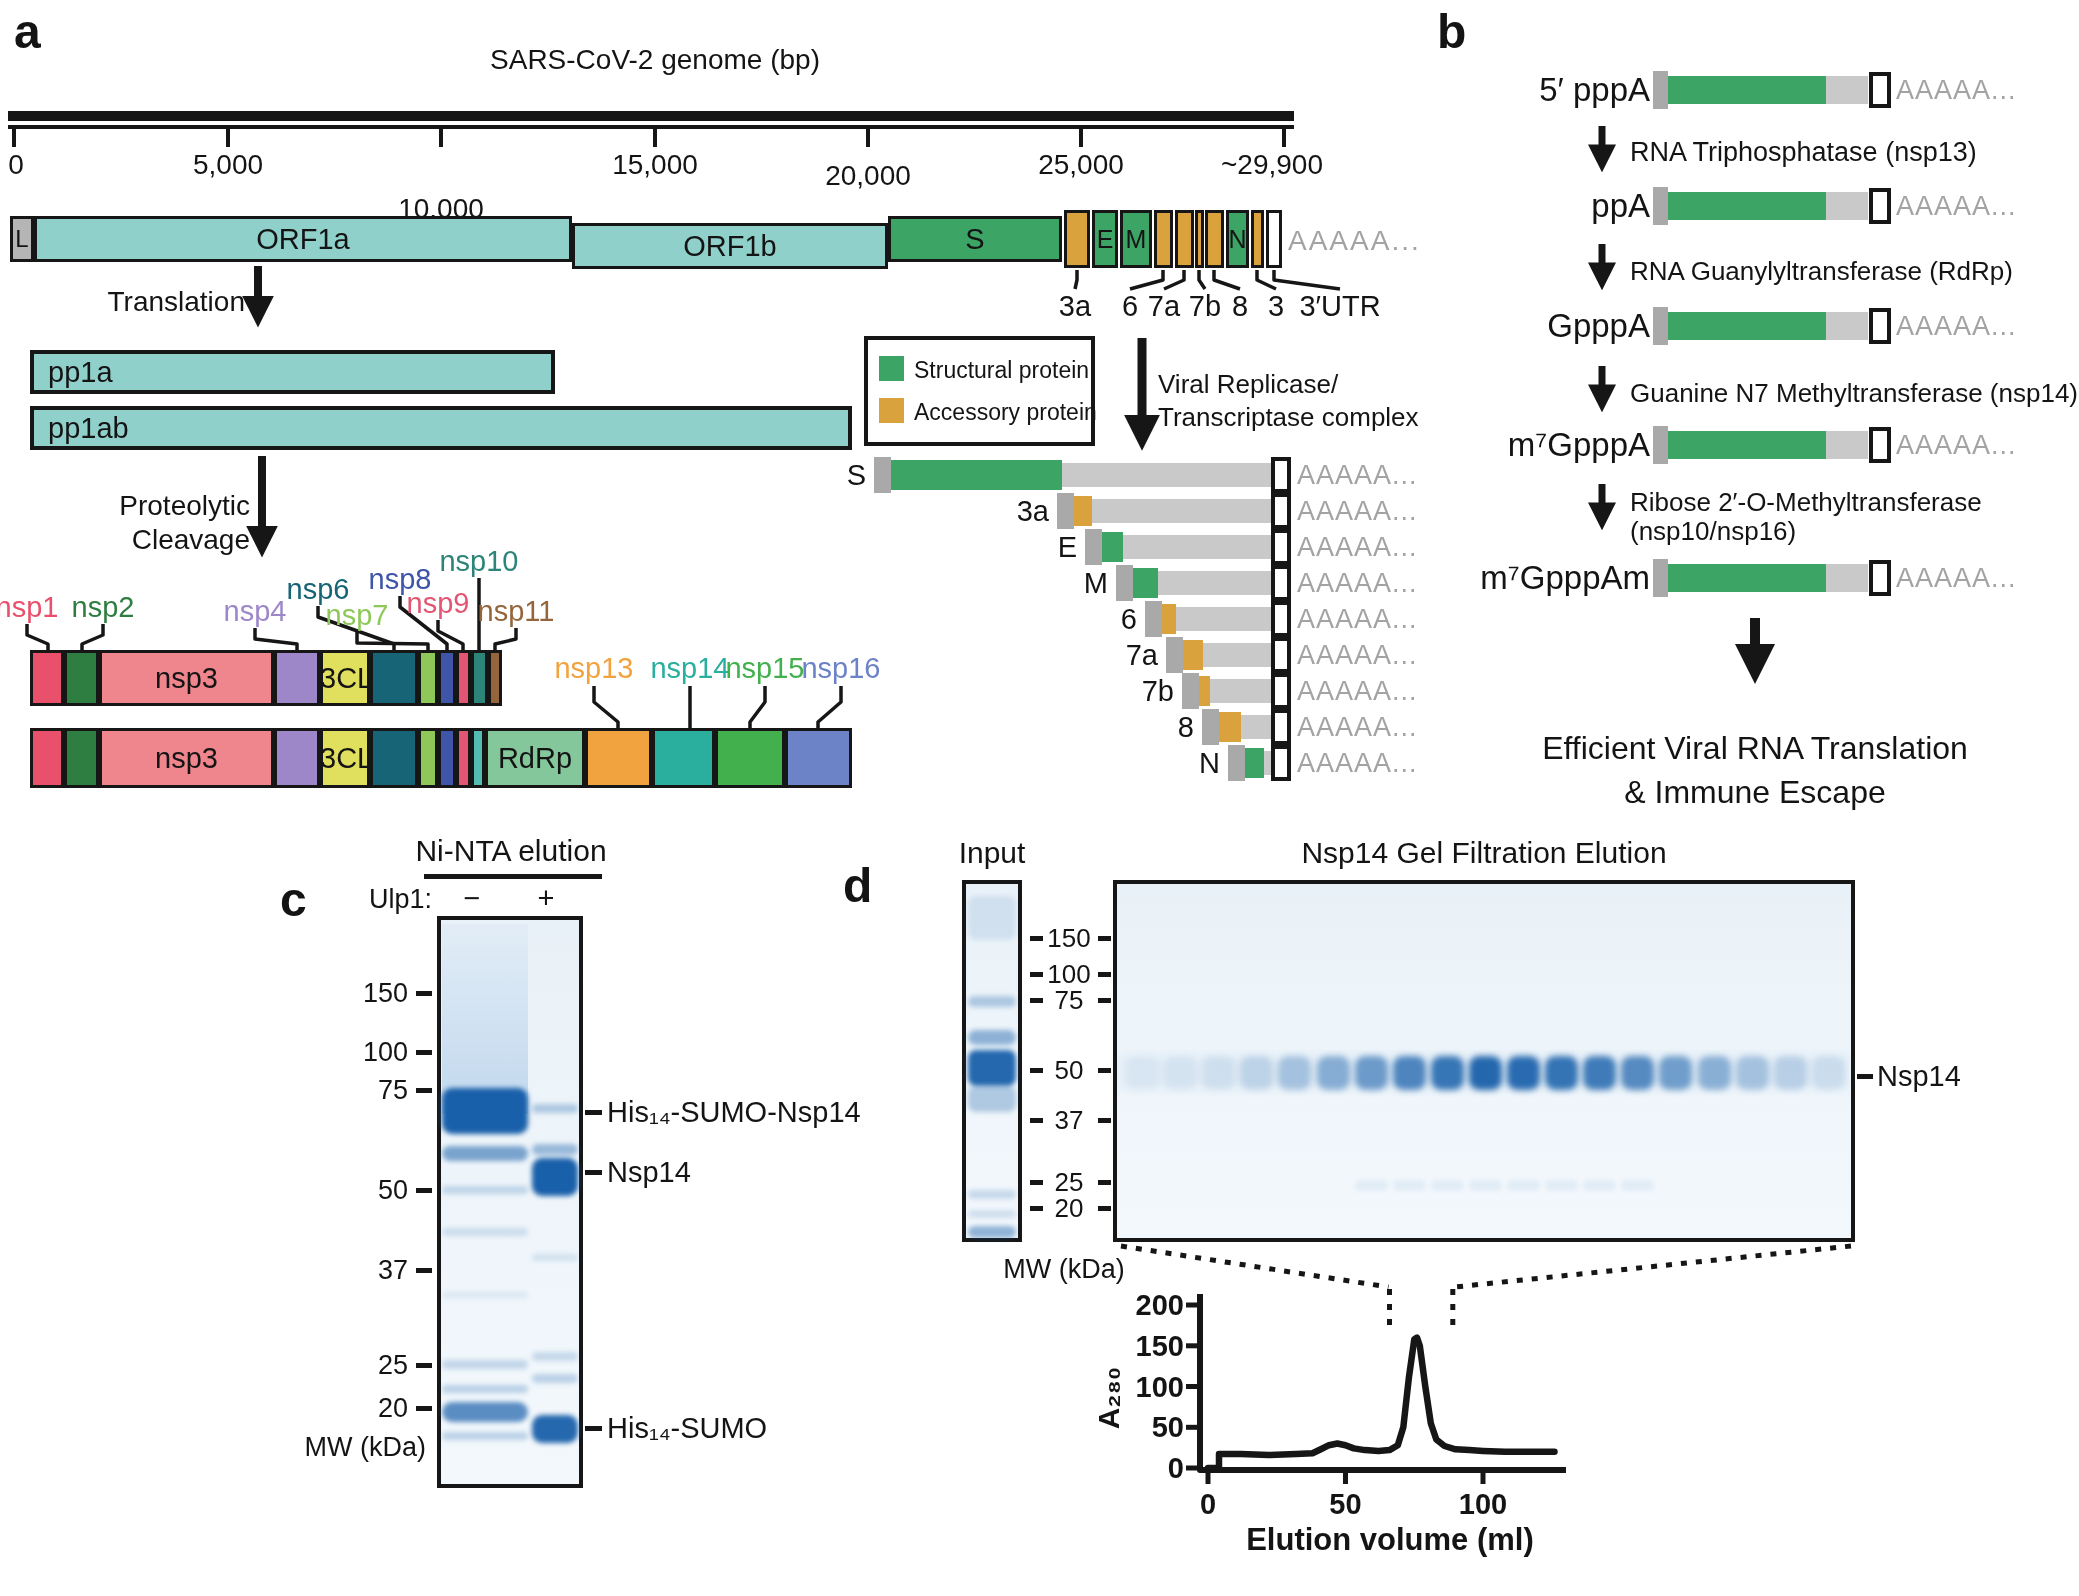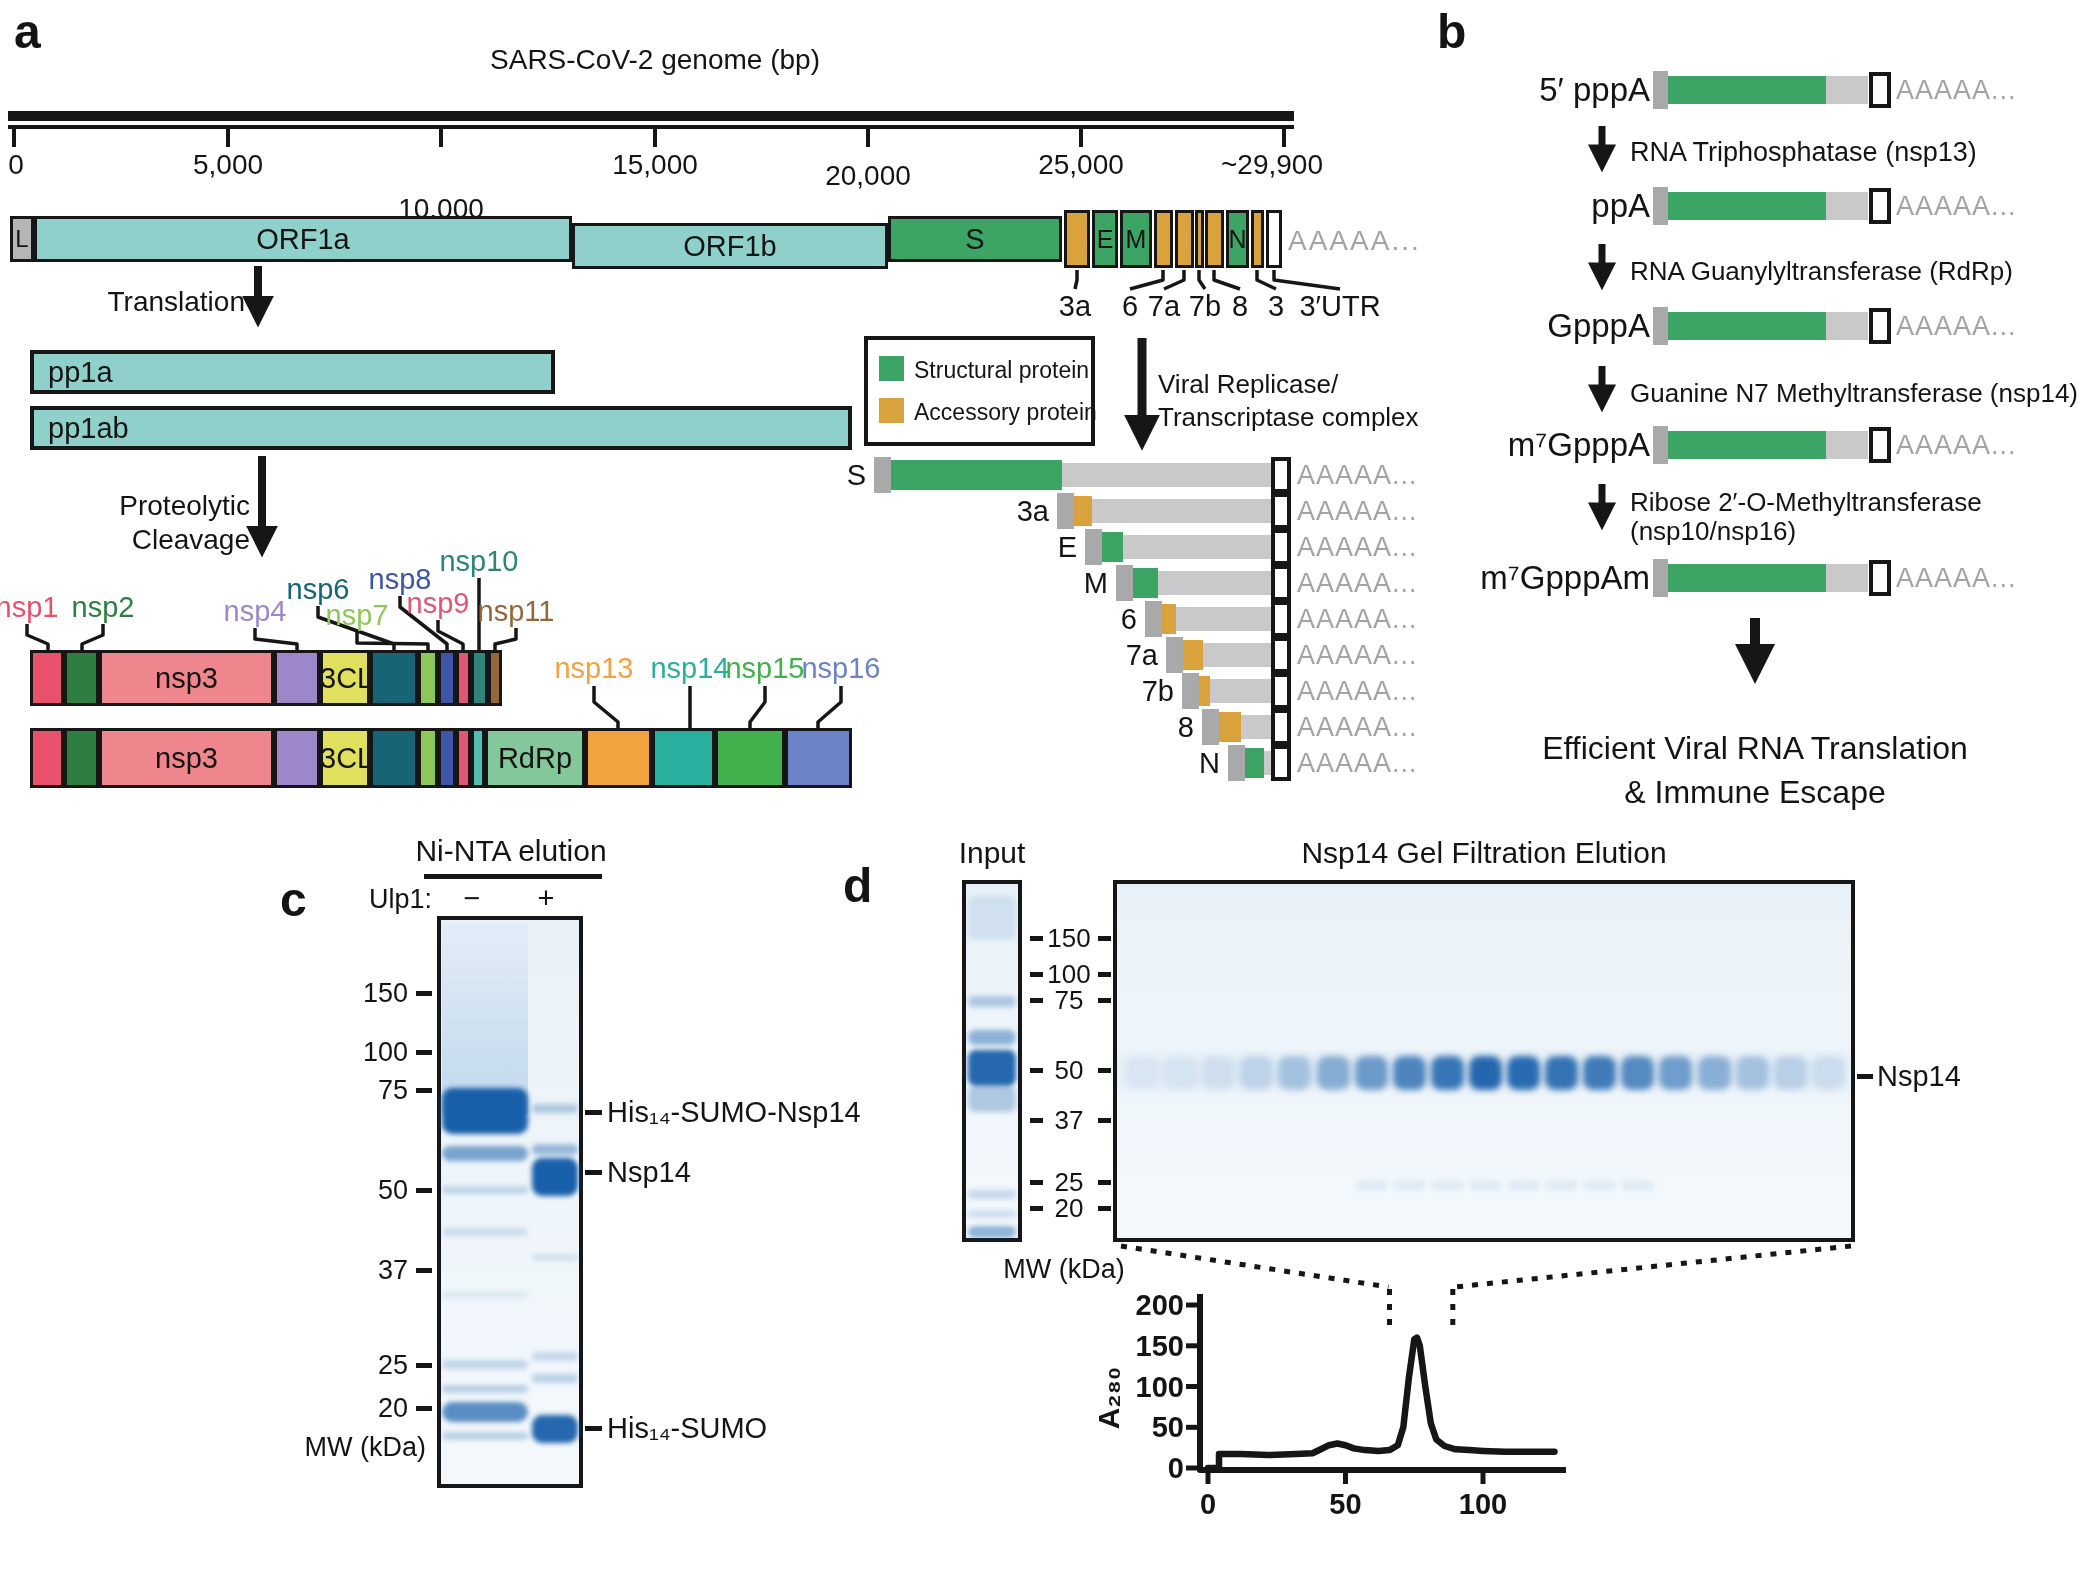--- a/index.html
+++ b/index.html
@@ -92,20 +92,21 @@
   <div class="abs tr" style="left:292px;top:884px;width:140px;font-size:27px">Ulp1:</div>
   <div class="abs tc" style="left:452px;top:882px;width:40px;font-size:29px">−</div>
   <div class="abs tc" style="left:526px;top:882px;width:40px;font-size:29px">+</div>
   <div class="abs tr" style="left:270px;top:1432px;width:156px;font-size:27px">MW (kDa)</div>
 
   <div class="abs tc" style="left:932px;top:836px;width:120px;font-size:30px">Input</div>
   <div class="abs tc" style="left:1184px;top:836px;width:600px;font-size:30px">Nsp14 Gel Filtration Elution</div>
   <div class="abs tc" style="left:984px;top:1254px;width:160px;font-size:27px">MW (kDa)</div>
 
   <div class="abs tc b" style="left:1040px;top:1380px;width:140px;height:36px;font-size:30px;transform:rotate(-90deg)">A₂₈₀</div>
+  <div class="abs tc b" style="left:1190px;top:1522px;width:400px;font-size:31px">Elution volume (ml)</div>
 <div class="abs" style="left: 8px; top: 111px; width: 1286px; height: 10px; background: rgb(22, 22, 22);"></div>
     <div class="abs" style="left: 8px; top: 125px; width: 1286px; height: 4px; background: rgb(22, 22, 22);"></div>
     <div class="abs" style="left: 12px; top: 129px; width: 4px; height: 18px; background: rgb(22, 22, 22);"></div>
     <div class="abs tc" style="left: -54px; top: 149px; width: 140px; height: 32px; line-height: 32px; font-size: 28px;">0</div>
     <div class="abs" style="left: 226px; top: 129px; width: 4px; height: 18px; background: rgb(22, 22, 22);"></div>
     <div class="abs tc" style="left: 158px; top: 149px; width: 140px; height: 32px; line-height: 32px; font-size: 28px;">5,000</div>
     <div class="abs" style="left: 439px; top: 129px; width: 4px; height: 18px; background: rgb(22, 22, 22);"></div>
     <div class="abs tc" style="left: 371px; top: 149px; width: 140px; height: 32px; line-height: 32px; font-size: 28px; margin-top: 44px;">10,000</div>
     <div class="abs" style="left: 653px; top: 129px; width: 4px; height: 18px; background: rgb(22, 22, 22);"></div>
     <div class="abs tc" style="left: 585px; top: 149px; width: 140px; height: 32px; line-height: 32px; font-size: 28px;">15,000</div>

